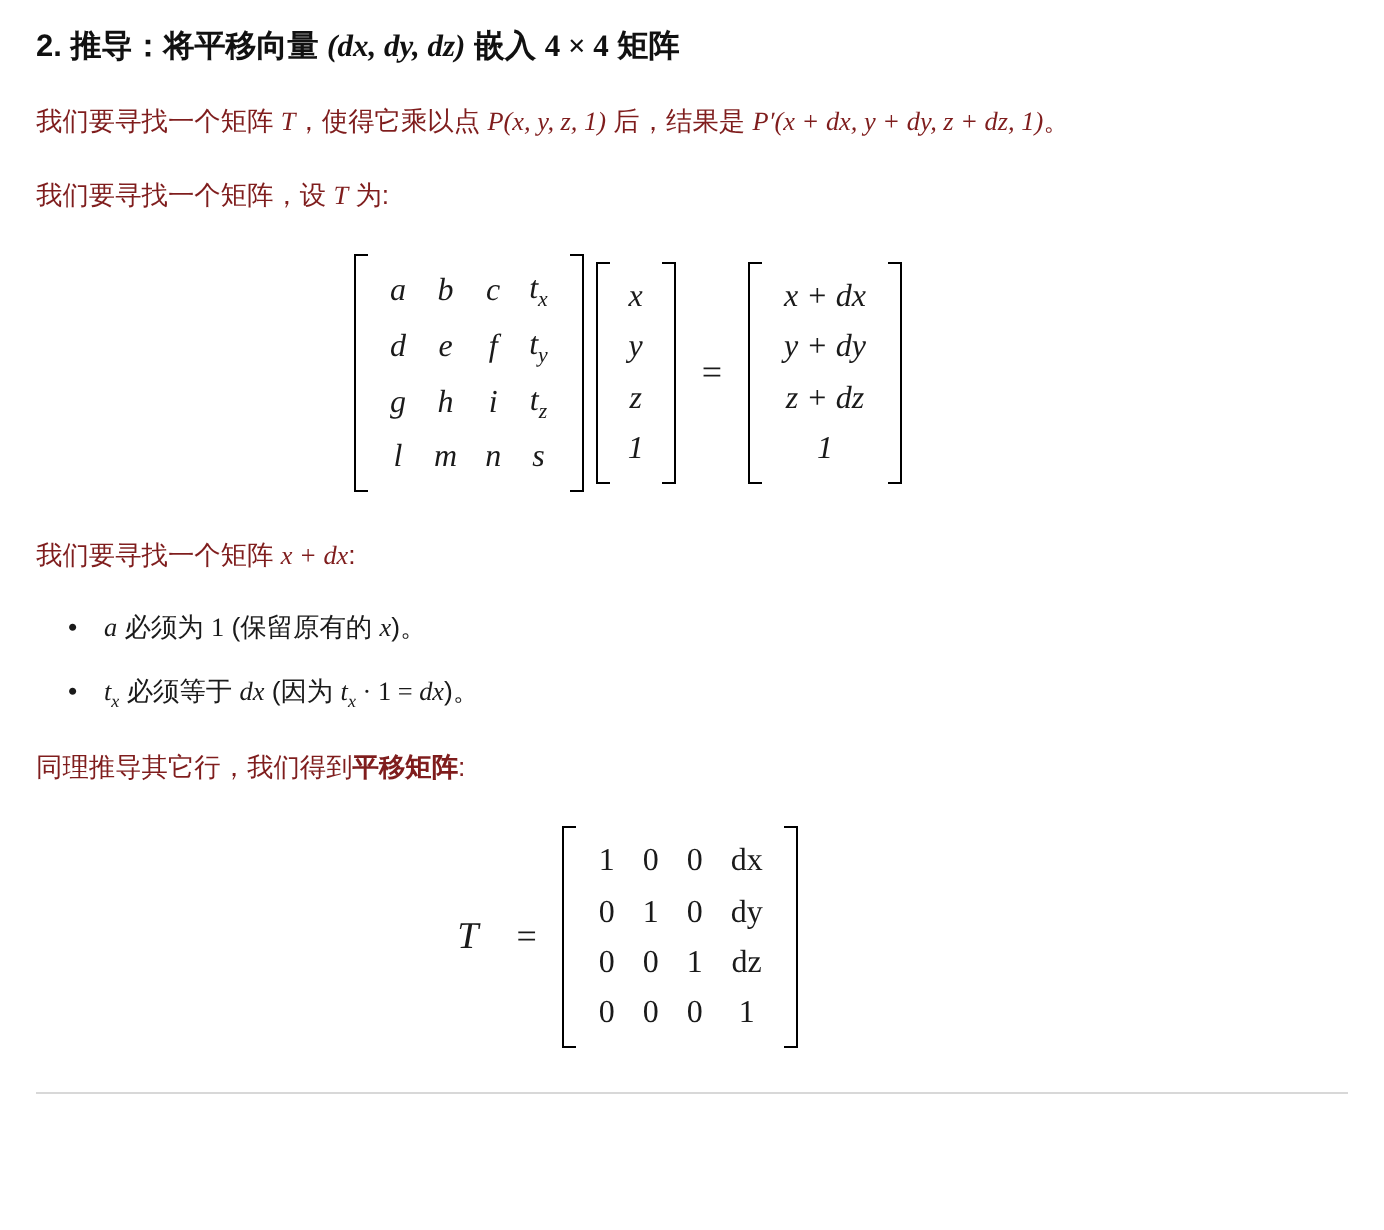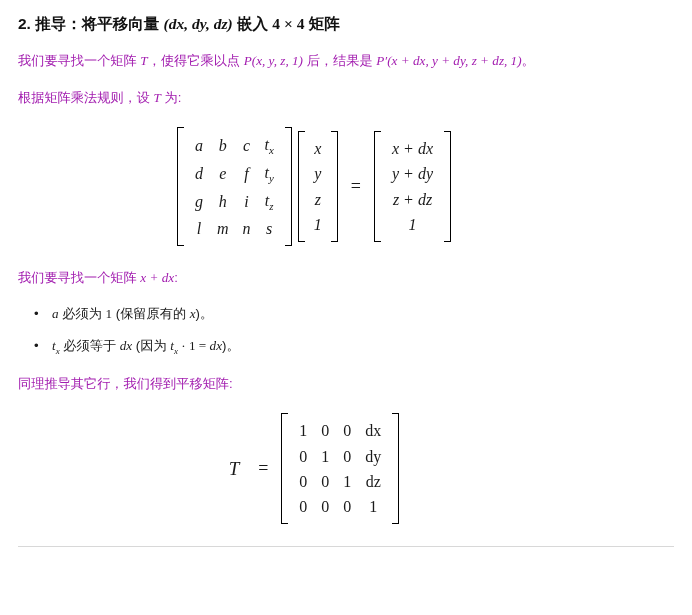--- a/index.html
+++ b/index.html
@@ -26,21 +26,21 @@
     line-height: 1.35;
     color: #111;
   }
   .mathit { font-family: "Liberation Serif", serif; font-style: italic; }
   .mathrm { font-family: "Liberation Serif", serif; font-style: normal; }
   .mathsym { font-family: "Liberation Serif", serif; font-style: normal; }
   p.para {
     font-size: 13.2px;
     line-height: 1.75;
     margin: 0 0 14px 0;
-    color: #a21caf;
+    color: #7f1d1d;
   }
   ul.bullets {
     margin: 0 0 14px 0;
     padding-left: 22px;
     list-style: none;
   }
   ul.bullets li {
     font-size: 13.2px;
     line-height: 1.6;
     margin-bottom: 11px;
@@ -107,21 +107,21 @@
     font-style: italic;
     font-size: 16px;
     text-align: center;
     padding: 1px 7px;
     line-height: 1.45;
     white-space: nowrap;
   }
   .matrix.narrow td { padding: 1px 5px; }
   .matrix.upright td { font-style: normal; }
   .mixed { font-style: normal; }
-  .bold-inline { font-weight: normal; }
+  .bold-inline { font-weight: bold; }
   .footer-rule {
     border: none;
     border-top: 1px solid #d8d8d8;
     margin: 22px 18px 0 18px;
   }
   sub.msub {
     font-size: 0.68em;
     font-style: italic;
   }
 </style>
@@ -132,21 +132,21 @@
 
   <h2 class="section-title">
     <span>2. 推导：将平移向量 </span><span class="mathit">(dx, dy, dz)</span><span> 嵌入 </span><span class="mathrm">4 × 4</span><span> 矩阵</span>
   </h2>
 
   <p class="para">
     <span>我们要寻找一个矩阵 </span><span class="mathit">T</span><span>，使得它乘以点 </span><span class="mathit">P(x, y, z, 1)</span><span> 后，结果是 </span><span class="mathit">P′(x + dx, y + dy, z + dz, 1)</span><span>。</span>
   </p>
 
   <p class="para">
-    <span>根据矩阵乘法规则，设 </span><span class="mathit">T</span><span> 为:</span>
+    <span>我们要寻找一个矩阵，设 </span><span class="mathit">T</span><span> 为:</span>
   </p>
 
   <div class="eq-block">
     <div class="eq-row">
       <span class="matrix">
         <table>
           <tbody>
               <tr>
             <td>a</td>
             <td>b</td>

